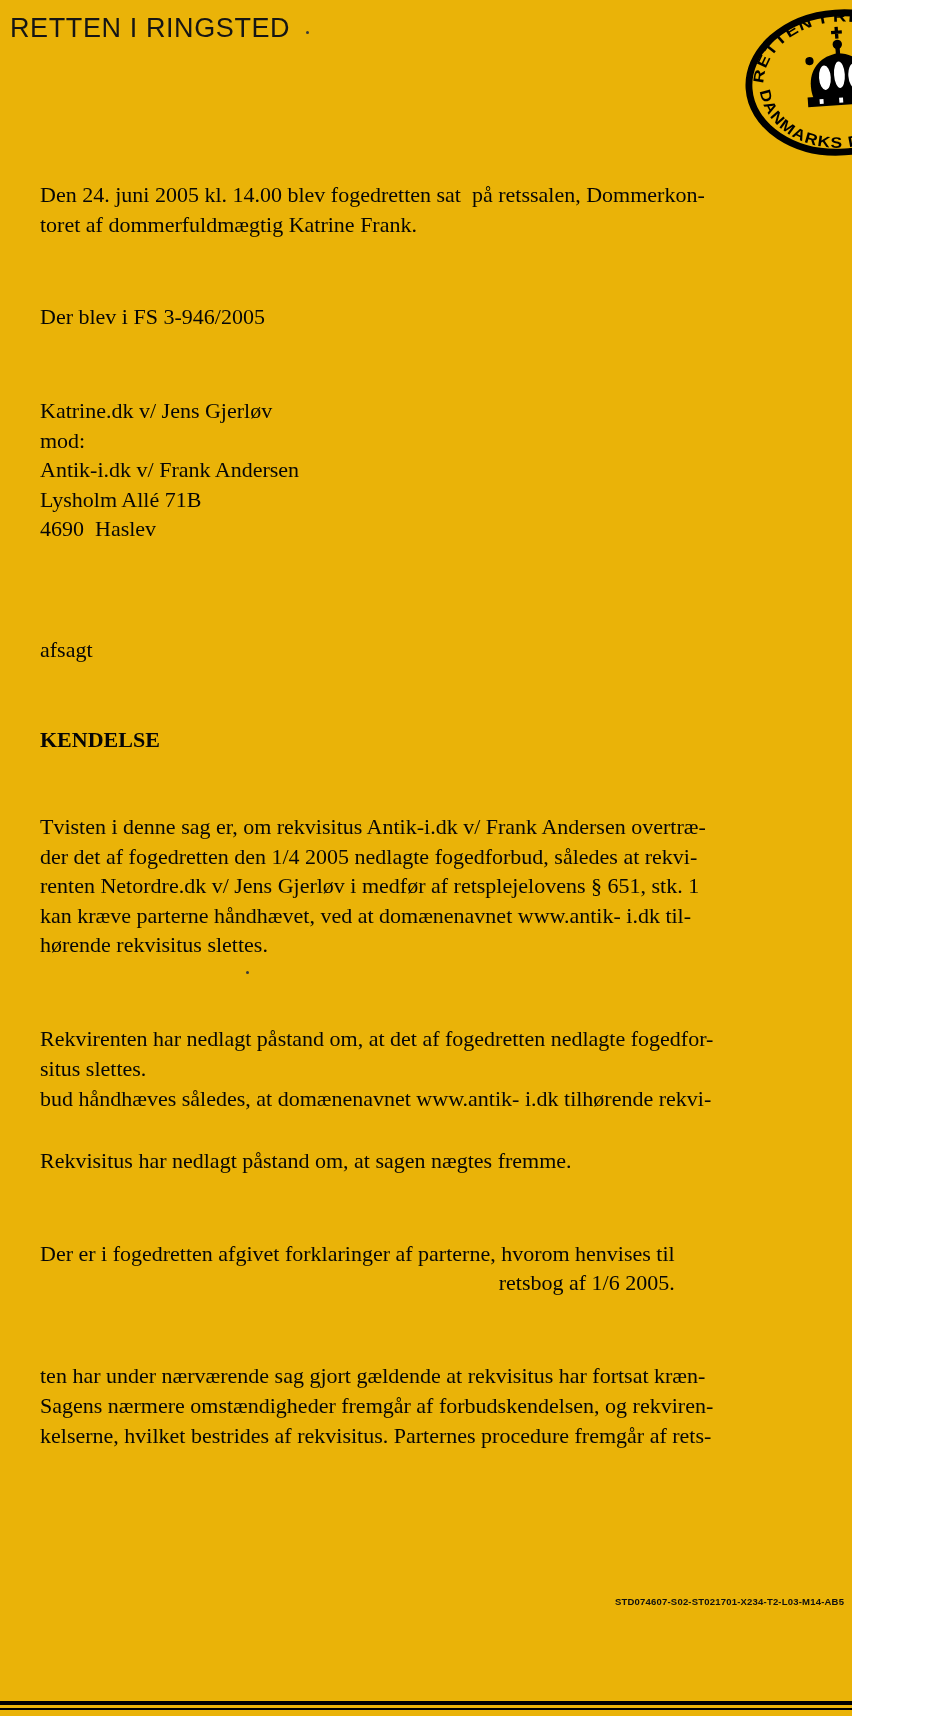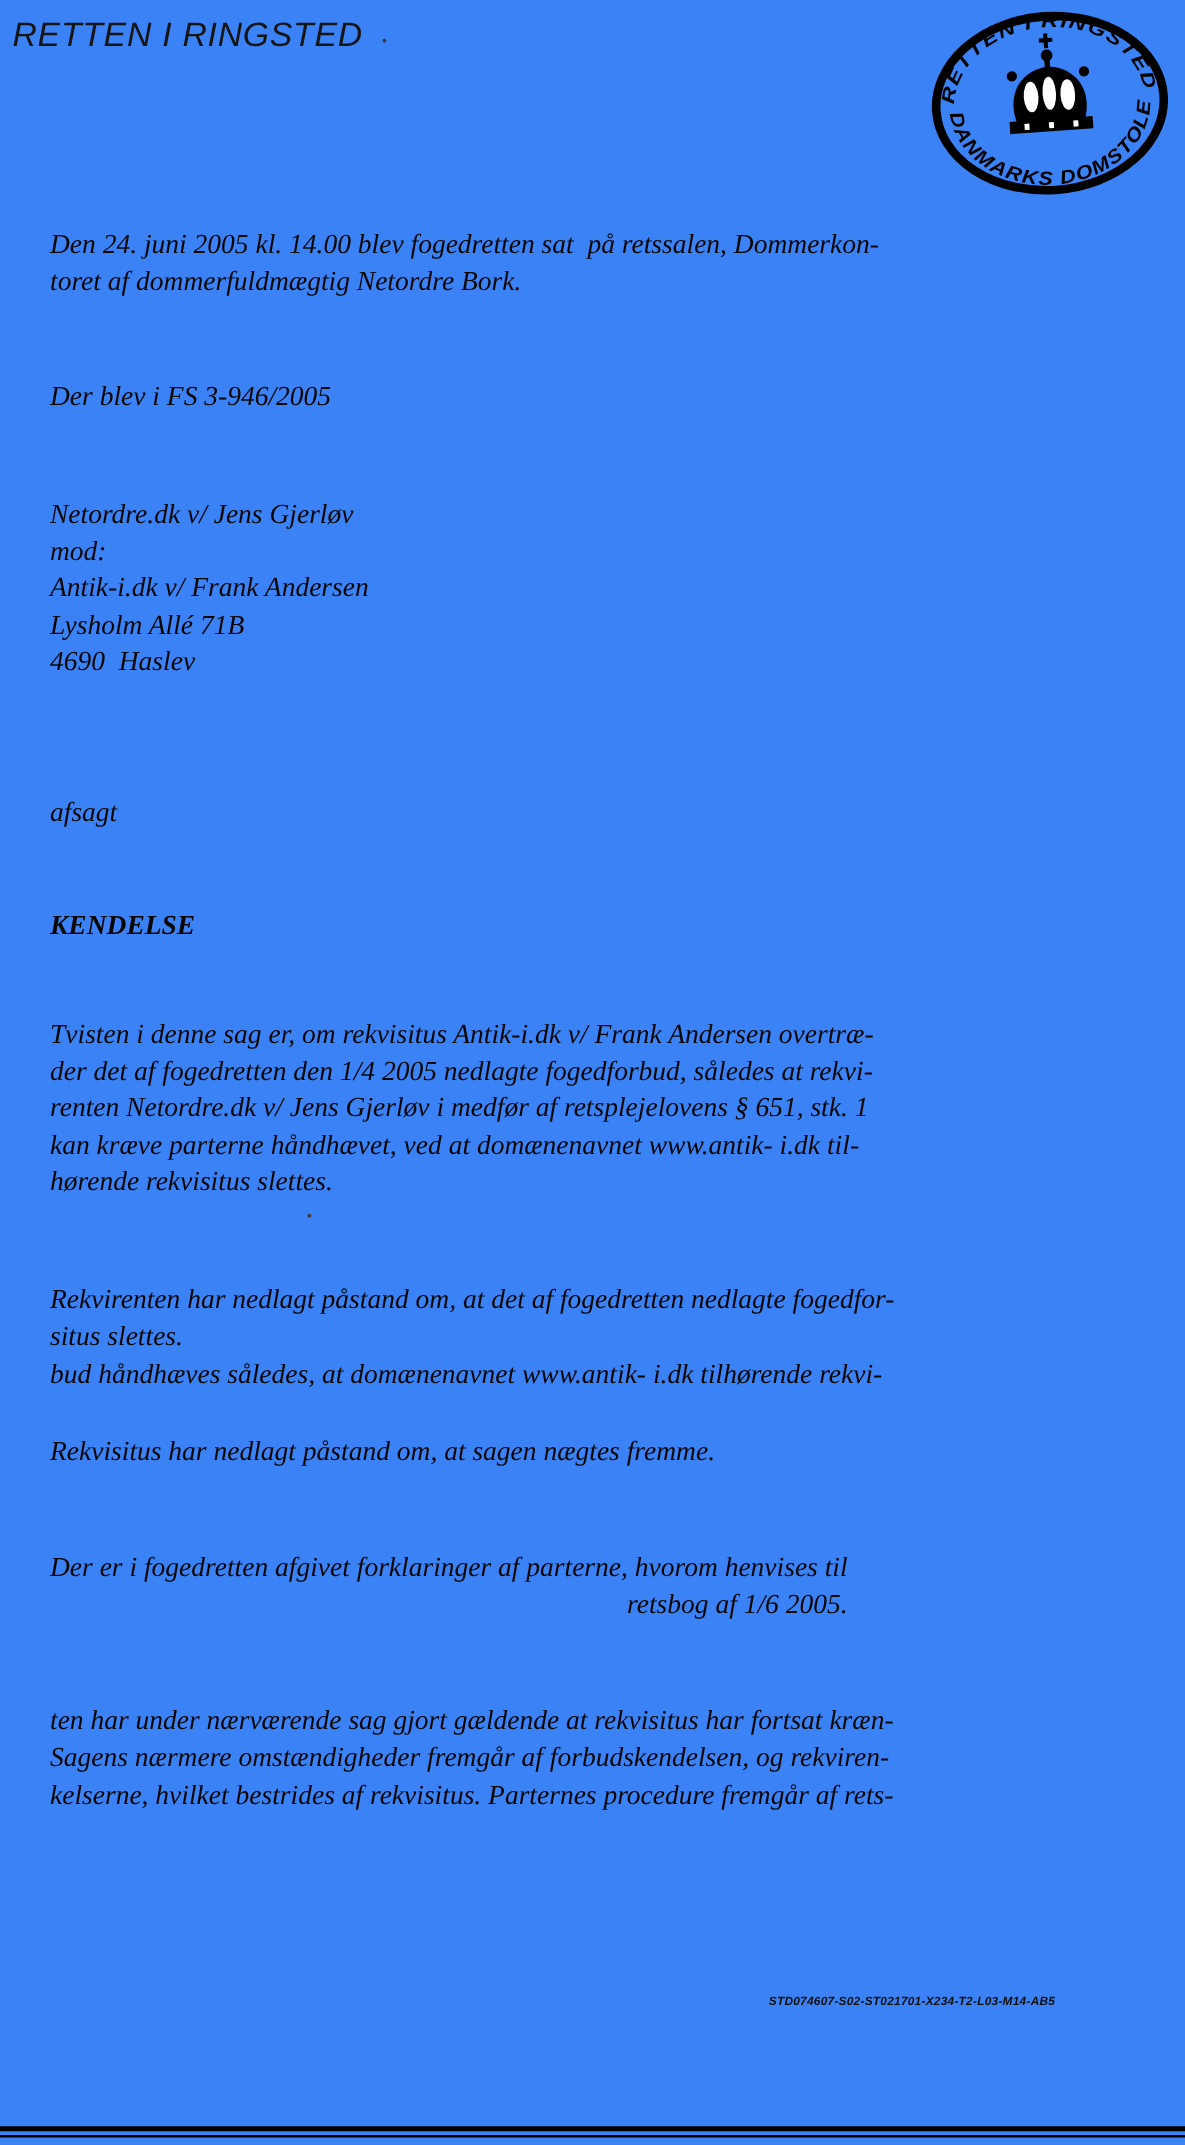--- a/index.html
+++ b/index.html
@@ -1,16 +1,16 @@
 <!DOCTYPE html>
 <html><head>
 <meta charset="utf-8">
 <style>
   html,body{margin:0;padding:0;background:#fff;}
-  .page{position:relative;width:948px;height:1716px;background:#3b82f6;overflow:hidden;color:#000;font-style:italic;}
+  .page{position:relative;width:852px;height:1716px;background:#eab308;overflow:hidden;color:#000;}
 
   .court-name{
     position:absolute;left:10px;top:13px;
     font-family:"Liberation Sans",sans-serif;
     font-size:27px;letter-spacing:.6px;color:#151515;
   }
   .dot{position:absolute;background:#3a3a3a;border-radius:50%;width:3px;height:3px;}
 
   .seal{position:absolute;left:742px;top:8px;width:196px;height:150px;transform:rotate(-4deg);}
   .seal svg{display:block;}
@@ -71,29 +71,29 @@
         <rect x="66" y="89" width="68" height="10"></rect>
         <rect x="78" y="91.5" width="4" height="5" fill="#fff"></rect>
         <rect x="98" y="91.5" width="4" height="5" fill="#fff"></rect>
         <rect x="118" y="91.5" width="4" height="5" fill="#fff"></rect>
       </g>
     </svg>
   </div>
 
   <div class="block" style="top:180px;">
     <div class="ln">Den 24. juni 2005 kl. 14.00 blev fogedretten sat  på retssalen, Dommerkon-</div>
-    <div class="ln">toret af dommerfuldmægtig Netordre Bork.</div>
+    <div class="ln">toret af dommerfuldmægtig Katrine Frank.</div>
   </div>
 
   <div class="block" style="top:302px;">
     <div class="ln">Der blev i FS 3-946/2005</div>
   </div>
 
   <div class="block lh295" style="top:396px;">
-    <div class="ln">Netordre.dk v/ Jens Gjerløv</div>
+    <div class="ln">Katrine.dk v/ Jens Gjerløv</div>
     <div class="ln">mod:</div>
     <div class="ln">Antik-i.dk v/ Frank Andersen</div>
     <div class="ln">Lysholm Allé 71B</div>
     <div class="ln">4690  Haslev</div>
   </div>
 
   <div class="block" style="top:635px;">
     <div class="ln">afsagt</div>
   </div>
 

